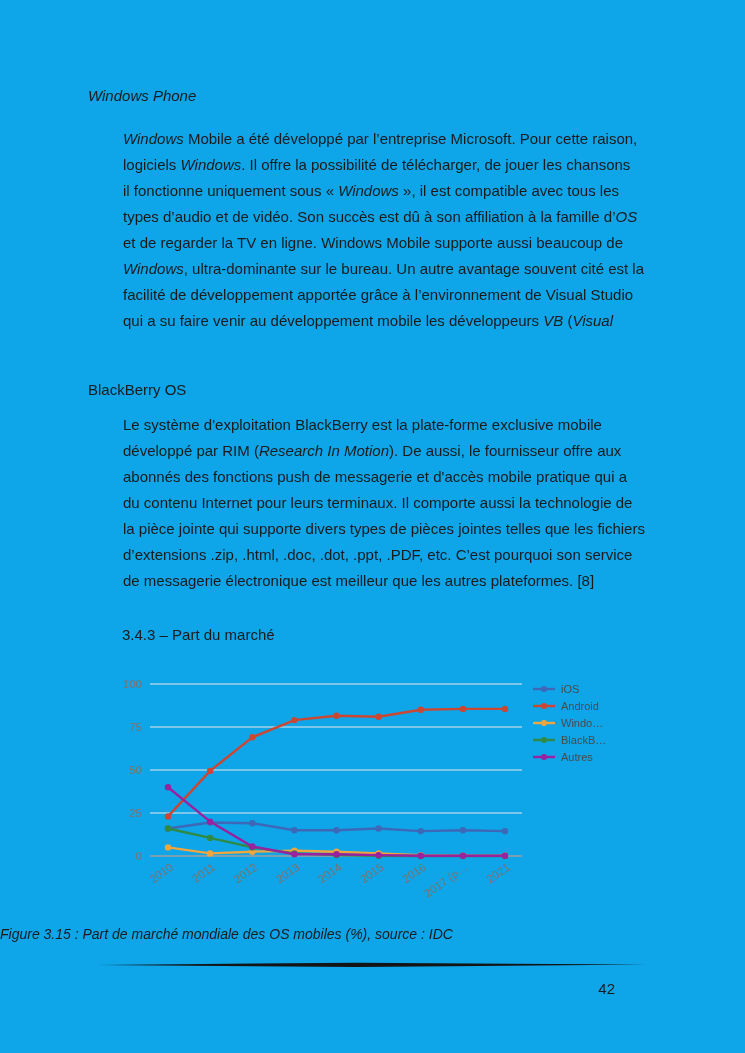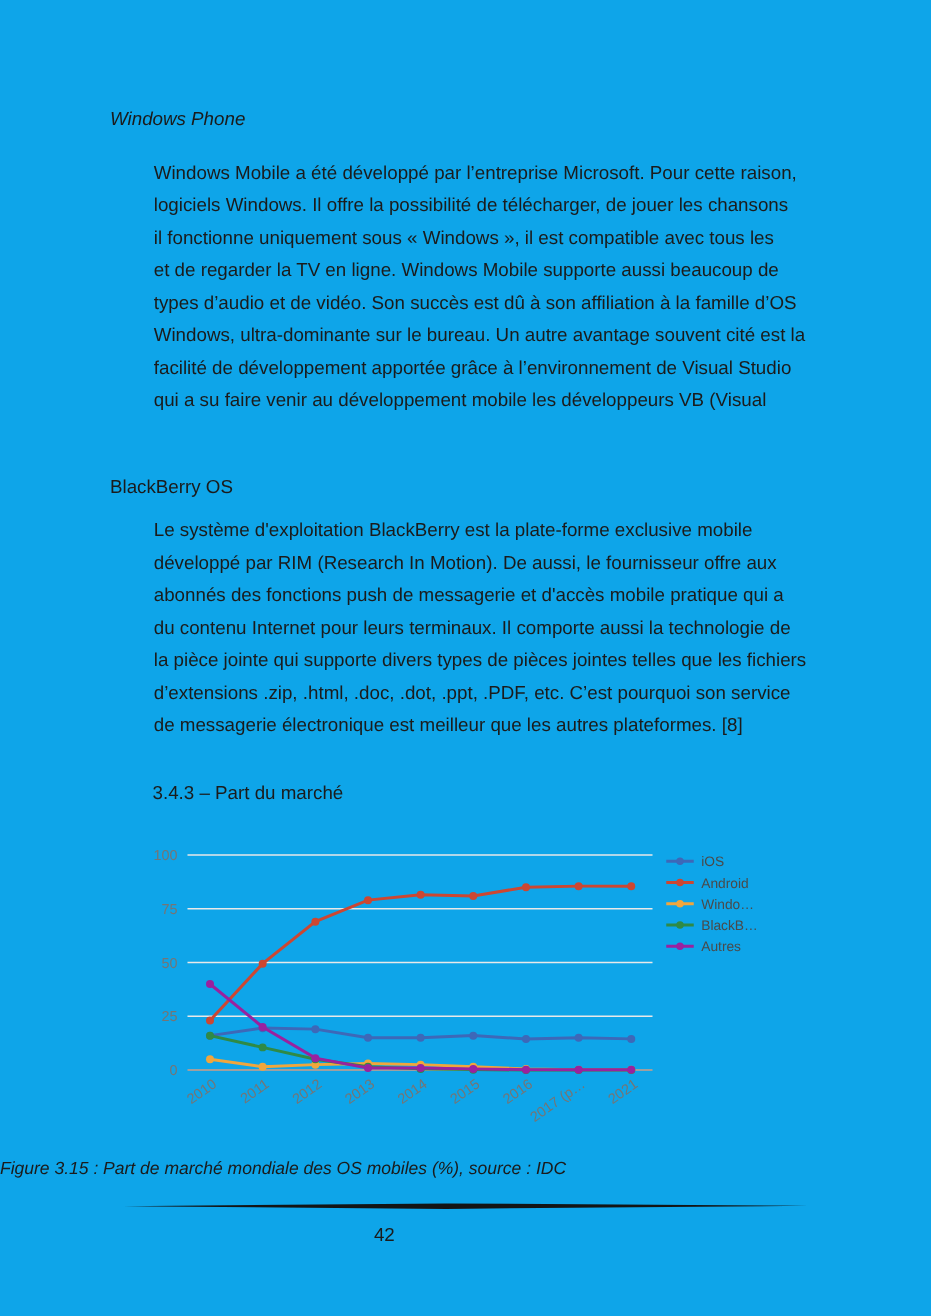--- a/index.html
+++ b/index.html
@@ -2,40 +2,40 @@
 <html><head>
 <meta charset="utf-8">
 <style>
   html,body{margin:0;padding:0;background:#ffffff;}
   .page{position:relative;width:745px;height:1053px;background:#0ea5e9;overflow:hidden;
         font-family:"Liberation Sans", sans-serif;color:#1b1b1b;}
   .h{position:absolute;left:88px;margin:0;font-size:15px;font-weight:400;line-height:20px;color:#1b1b1b;}
   .ital{font-style:italic;}
   .para{position:absolute;left:123px;font-size:15px;line-height:26px;color:#1b1b1b;}
   .tline{height:26px;white-space:nowrap;}
-  .it{margin-top:32px;}
+  .it{font-style:italic;margin-top:32px;}
   .sh{position:absolute;left:122px;margin:0;font-size:15px;font-weight:400;line-height:20px;}
   .chart{position:absolute;left:115px;top:658px;width:535px;height:250px;}
   .caption{position:absolute;left:0;top:926px;width:745px;text-align:left;
            font-style:italic;font-size:14px;color:#1b1b1b;}
   .divider{position:absolute;left:99px;top:962px;}
-  .pagenum{position:absolute;left:0;top:980px;width:615px;text-align:center;font-size:15px;color:#1b1b1b;}
+  .pagenum{position:absolute;left:0;top:980px;width:615px;text-align:right;font-size:15px;color:#1b1b1b;}
 </style>
 </head>
 <body>
 
 <div class="page">
   <h2 class="h ital" style="top:86px">Windows Phone</h2>
 
   <div class="para" style="top:126px">
       <div class="tline"><span class="it">Windows</span><span> Mobile a été développé par l’entreprise Microsoft. Pour cette raison,</span></div>
       <div class="tline"><span>logiciels </span><span class="it">Windows</span><span>. Il offre la possibilité de télécharger, de jouer les chansons</span></div>
       <div class="tline"><span>il fonctionne uniquement sous « </span><span class="it">Windows</span><span> », il est compatible avec tous les</span></div>
+      <div class="tline"><span>types d’audio et de vidéo. Son succès est dû à son affiliation à la famille d’</span><span class="it">OS</span></div>
       <div class="tline"><span>et de regarder la TV en ligne. Windows Mobile supporte aussi beaucoup de</span></div>
-      <div class="tline"><span>types d’audio et de vidéo. Son succès est dû à son affiliation à la famille d’</span><span class="it">OS</span></div>
       <div class="tline"><span class="it">Windows</span><span>, ultra-dominante sur le bureau. Un autre avantage souvent cité est la</span></div>
       <div class="tline"><span>facilité de développement apportée grâce à l’environnement de Visual Studio</span></div>
       <div class="tline"><span>qui a su faire venir au développement mobile les développeurs </span><span class="it">VB</span><span> (</span><span class="it">Visual</span></div>
     </div>
 
   <h2 class="h" style="top:380px">BlackBerry OS</h2>
 
   <div class="para" style="top:412px">
       <div class="tline"><span>Le système d'exploitation BlackBerry est la plate-forme exclusive mobile</span></div>
       <div class="tline"><span>développé par RIM (</span><span class="it">Research In Motion</span><span>). De aussi, le fournisseur offre aux</span></div>

